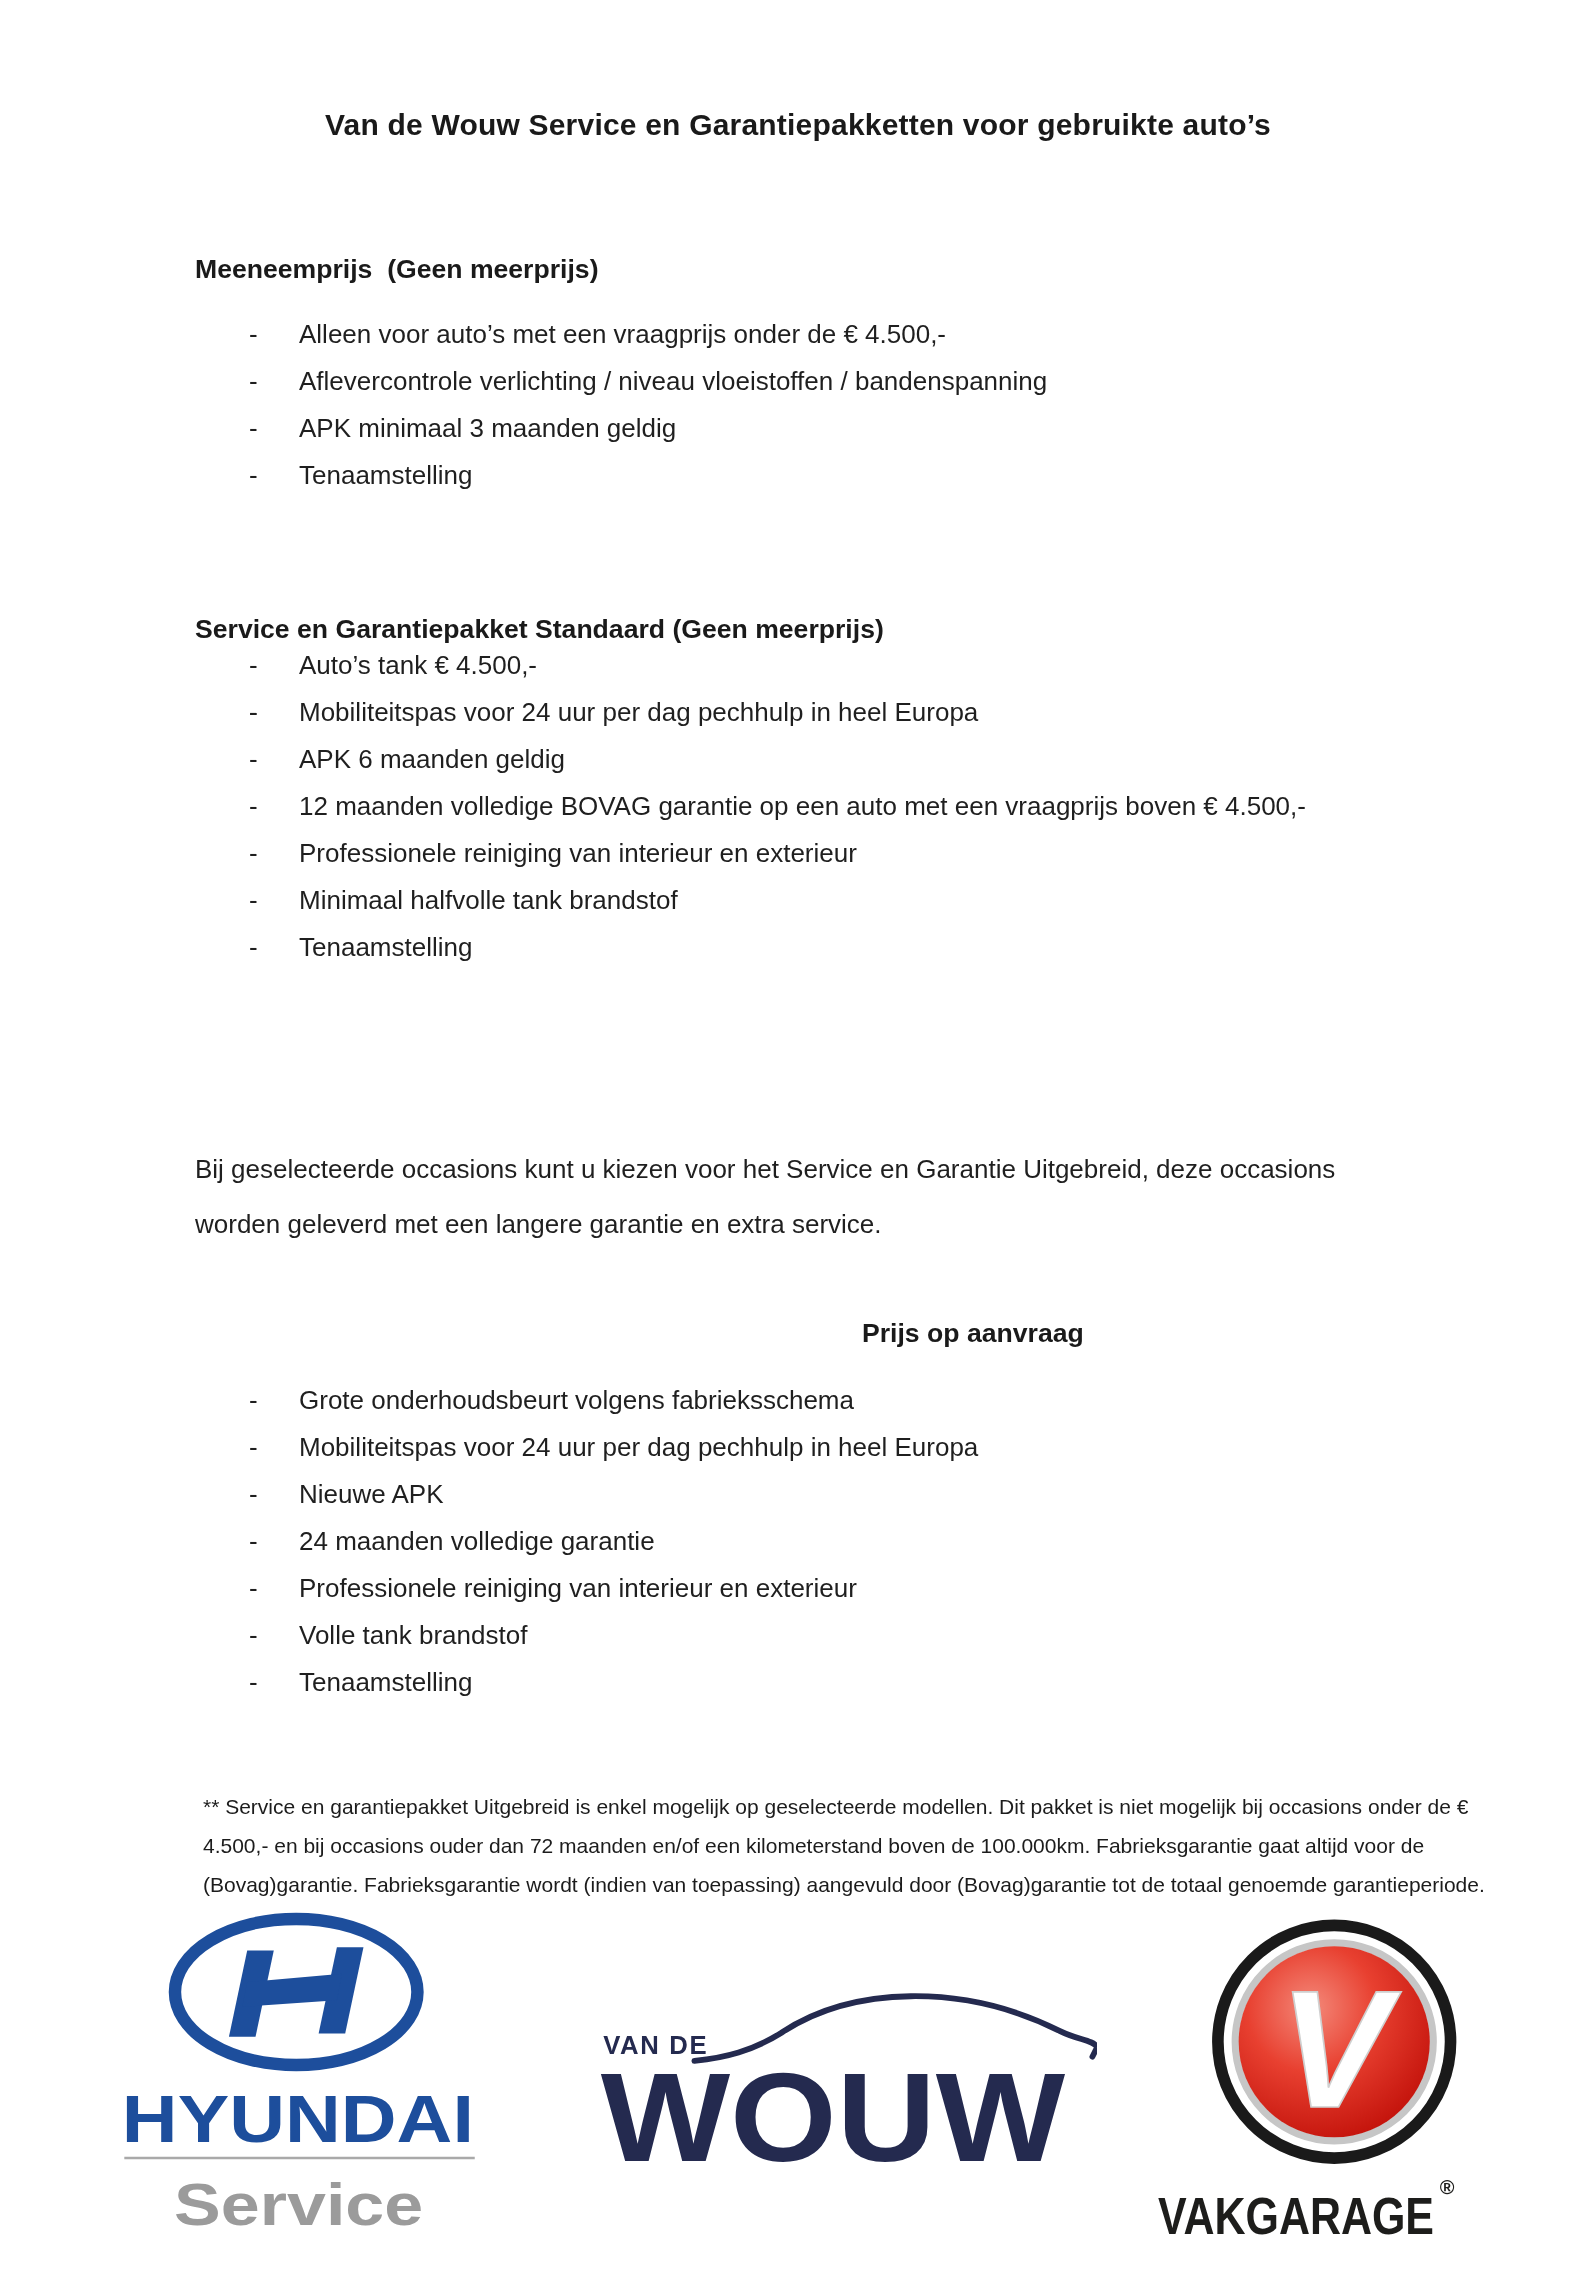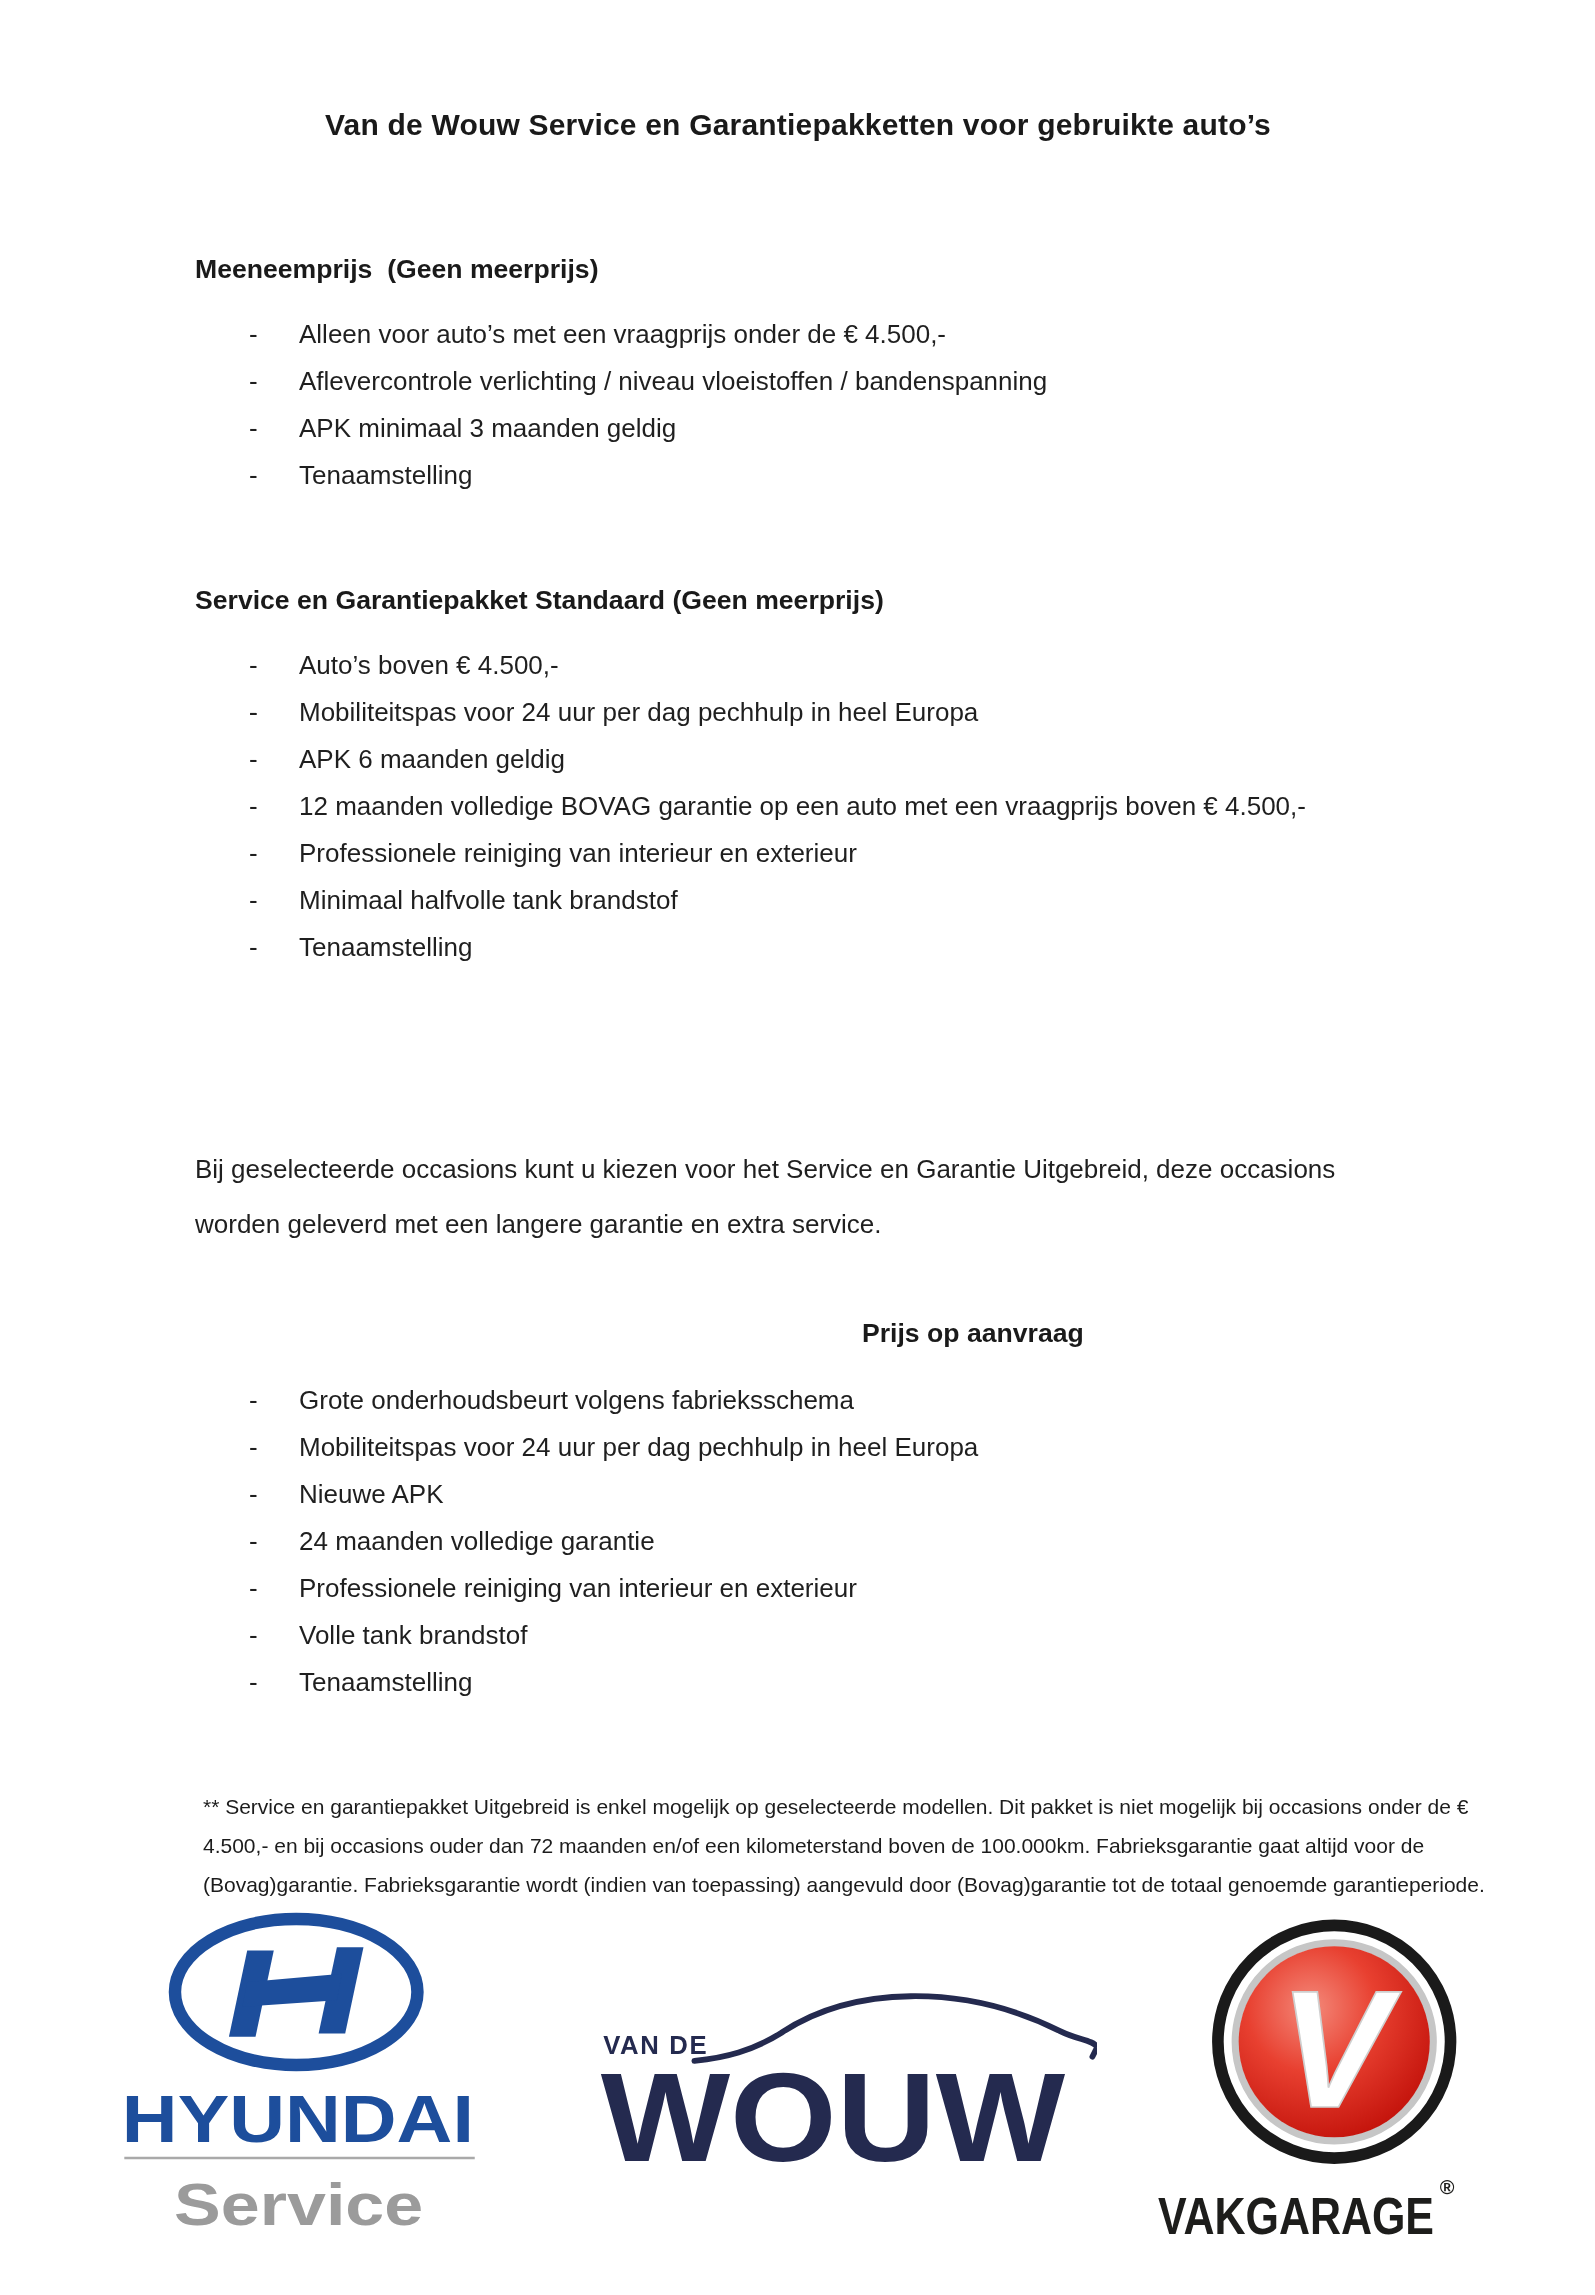--- a/index.html
+++ b/index.html
@@ -16,21 +16,21 @@
     margin:0;text-align:center;
     font-size:30px;font-weight:bold;color:#1a1a1a;
     letter-spacing:0.2px;
   }
   .h{
     position:absolute;left:195px;margin:0;
     font-size:26.6px;font-weight:bold;color:#1a1a1a;
     line-height:33px;white-space:pre-wrap;
   }
   .h.s1{top:253px;}
-  .h.s2{top:584px;}
+  .h.s2{top:613px;}
   .h.s3{top:1317px;width:1205px;}
   .price-note{position:absolute;left:667px;top:0;font-size:26.6px;font-weight:bold;white-space:nowrap;}
   ul.blist{
     position:absolute;left:195px;margin:0;padding:0;list-style:none;
     font-size:26px;line-height:47px;
   }
   ul.l1{top:311px;width:1201px;}
   ul.l2{top:642px;width:1176px;}
   ul.l3{top:1377px;width:1201px;}
   ul.blist li{position:relative;padding-left:104px;}
@@ -59,21 +59,21 @@
   <h2 class="h s1">Meeneemprijs  (Geen meerprijs)</h2>
   <ul class="blist l1">
     <li><span class="dash">-</span><span>Alleen voor auto’s met een vraagprijs onder de € 4.500,-</span></li>
     <li><span class="dash">-</span><span>Aflevercontrole verlichting / niveau vloeistoffen / bandenspanning</span></li>
     <li><span class="dash">-</span><span>APK minimaal 3 maanden geldig</span></li>
     <li><span class="dash">-</span><span>Tenaamstelling</span></li>
   </ul>
 
   <h2 class="h s2">Service en Garantiepakket Standaard (Geen meerprijs)</h2>
   <ul class="blist l2">
-    <li><span class="dash">-</span><span>Auto’s boven € 4.500,-</span></li>
+    <li><span class="dash">-</span><span>Auto’s tank € 4.500,-</span></li>
     <li><span class="dash">-</span></li>
     <li><span class="dash">-</span><span>Mobiliteitspas voor 24 uur per dag pechhulp in heel Europa</span></li>
     <li><span class="dash">-</span><span>APK 6 maanden geldig</span></li>
     <li><span class="dash">-</span><span>12 maanden volledige BOVAG garantie op een auto met een vraagprijs boven € 4.500,-</span></li>
     <li><span class="dash">-</span><span>Professionele reiniging van interieur en exterieur</span></li>
     <li><span class="dash">-</span><span>Minimaal halfvolle tank brandstof</span></li>
     <li><span class="dash">-</span><span>Tenaamstelling</span></li>
   </ul>
 
   <p class="para">Bij geselecteerde occasions kunt u kiezen voor het Service en Garantie Uitgebreid, deze occasions worden geleverd met een langere garantie en extra service.</p>

